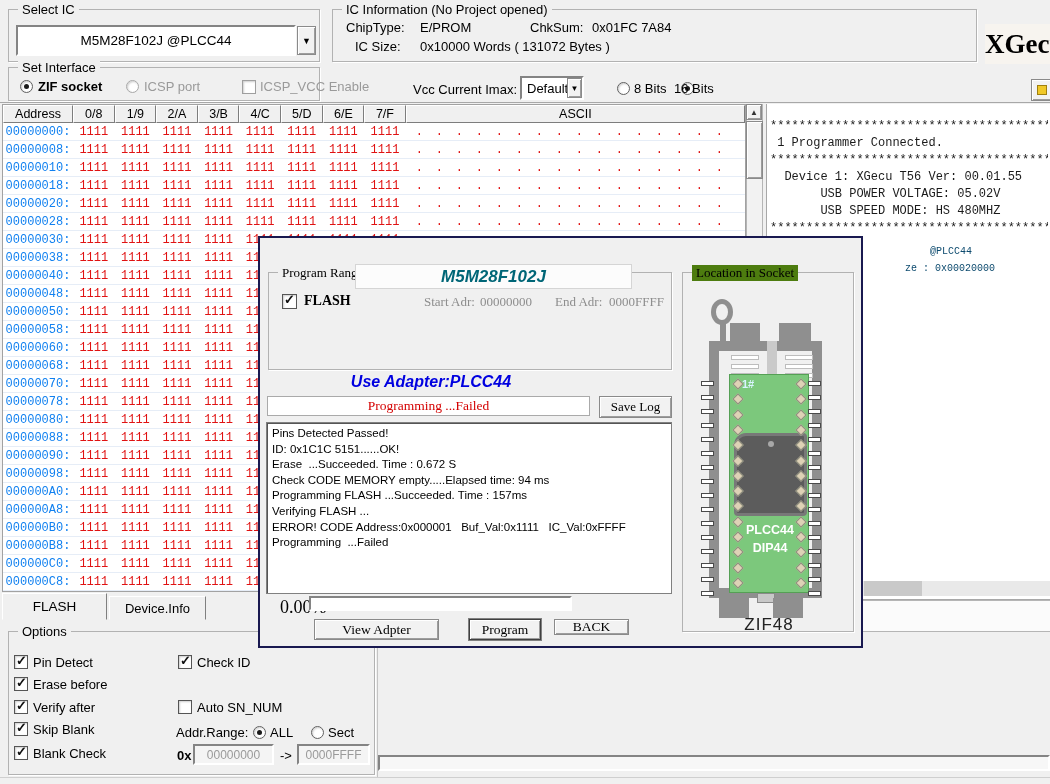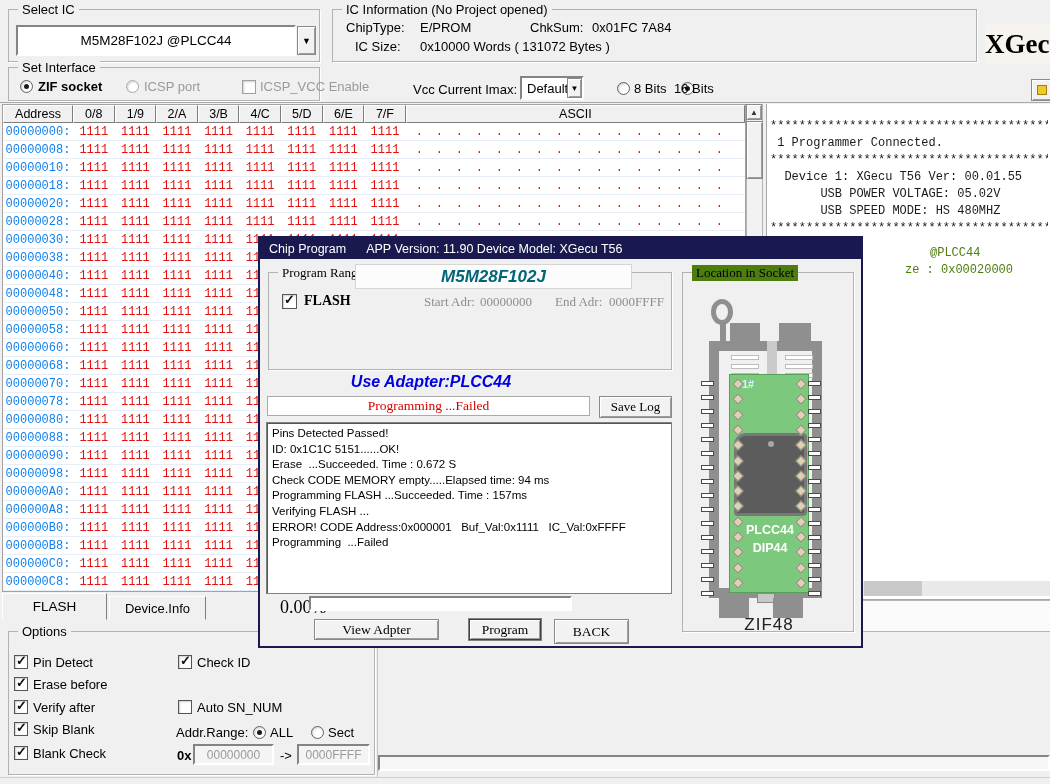--- a/index.html
+++ b/index.html
@@ -35,21 +35,21 @@
 
 .sb-btn{position:absolute;width:16px;height:16px;border:1px solid #8a8a8a;background:#f2f2f2;box-shadow:inset 1px 1px 0 #fff,inset -1px -1px 0 #9d9d9d;display:flex;align-items:center;justify-content:center;font-size:8px;color:#333}
 
 #dialog{position:absolute;left:258px;top:236px;width:605px;height:412px;background:#f0f0f0;border:2px solid #191950;z-index:40}
 #dlg-title{height:21px;background:#191950;color:#fff;display:flex;align-items:center;font-size:12.5px;padding-left:9px}
 #dlglog{position:absolute;left:6px;top:184px;width:406px;height:172px;background:#fff;border:1px solid #808080;box-shadow:inset 1px 1px 0 #555;font-size:11.5px;line-height:15.6px;padding:3px 5px;white-space:pre;overflow:hidden}
 .zslot{position:absolute;background:#fff;border:1px solid #4a4a4a}
 .pinhole{position:absolute;background:#ded2b6;border:1px solid #8d8d7d;transform:rotate(45deg)}
 .slotbar{position:absolute;background:#fff;border:1px solid #bdbdbd;height:5px}
 #logpre{position:absolute;left:770px;top:118px;width:278px;height:112px;font-family:"Liberation Mono",monospace;font-size:12px;line-height:17px;white-space:pre;overflow:hidden;color:#1a1a1a}
-.frag{position:absolute;font-family:"Liberation Mono",monospace;font-size:12px;color:#4d7c0f;white-space:pre}
+.frag{position:absolute;font-family:"Liberation Mono",monospace;font-size:10px;color:#0c4a6e;white-space:pre}
 .tab{position:absolute;background:#f0f0f0;border:1px solid;border-color:#fff #808080 #f0f0f0 #fff;display:flex;align-items:center;justify-content:center;font-size:13.5px}
 </style>
 </head>
 <body>
 
 <div class="group" style="left:8px;top:9px;width:312px;height:53px">
   <span class="glabel">Select IC</span>
 </div>
 <div class="sunken" style="left:16px;top:25px;width:280px;height:31px;display:flex;align-items:center;justify-content:center;font-size:13.5px">
   <span>M5M28F102J  @PLCC44</span>
@@ -488,24 +488,20 @@
 <span class="lbl" style="left:280px;top:748px">-&gt;</span>
 <div class="sunken" style="left:297px;top:744px;width:73px;height:21px;background:#f4f4f4;display:flex;align-items:center;justify-content:center;font-size:12px;color:#9a9a9a">
   <span>0000FFFF</span>
 </div>
 
 <div class="abs" style="left:377px;top:648px;width:1px;height:129px;background:#c4c4c4"></div>
 <div class="sunken" style="left:378px;top:755px;width:672px;height:16px;background:#f7f7f7"></div>
 <div class="abs" style="left:0;top:777px;width:1050px;height:7px;background:#f0f0f0;border-top:1px solid #cfcfcf"></div>
 
 <div id="dialog">
-  <div id="dlg-title">
-    <span>Chip Program</span>
-    <span style="margin-left:20px">APP Version: 11.90 Device Model: XGecu T56</span>
-  </div>
 
   <div class="group" style="left:8px;top:34px;width:404px;height:98px;border-color:#b2b2b2">
     <span class="glabel serif" style="background:#f0f0f0">Program Range</span>
   </div>
   <div class="abs" style="left:95px;top:26px;width:277px;height:25px;background:#fcfcfc;border:1px solid #d5d5d5;display:flex;align-items:center;justify-content:center">
     <span style="font-weight:bold;font-style:italic;font-size:17px;color:#006677">M5M28F102J</span>
   </div>
   <span class="cb checked" style="left:22px;top:56px;width:15px;height:15px"></span>
   <span class="lbl serif" style="left:44px;top:55px;font-weight:bold;font-size:14px">FLASH</span>
   <span class="lbl serif gray-t" style="left:164px;top:56px">Start Adr:</span>
@@ -535,21 +531,21 @@
 
   <span class="lbl serif" style="left:20px;top:359px;font-size:18px">0.00%</span>
   <div class="sunken" style="left:49px;top:358px;width:263px;height:15px"></div>
 
   <div class="btn serif" style="left:54px;top:381px;width:125px;height:21px;font-size:13.5px">
     <span>View Adpter</span>
   </div>
   <div class="btn serif" style="left:209px;top:381px;width:72px;height:21px;font-size:13.5px;border:1px solid #404040;box-shadow:inset 1px 1px 0 #fff,inset -1px -1px 0 #9d9d9d,0 0 0 1px #808080">
     <span>Program</span>
   </div>
-  <div class="btn serif" style="left:294px;top:381px;width:75px;height:25px;font-size:13.5px">
+  <div class="btn serif" style="left:294px;top:381px;width:75px;height:16px;font-size:13.5px">
     <span>BACK</span>
   </div>
 
   <div id="socket" class="group" style="left:422px;top:34px;width:172px;height:360px">
     <span class="glabel serif" style="background:#4d7c0f">Location in Socket</span>
 
     <div class="abs" style="left:28px;top:26px;width:22px;height:26px;border:5px solid #8f8f8f;border-radius:50%"></div>
     <div class="abs" style="left:37px;top:50px;width:6px;height:19px;background:#8f8f8f"></div>
 
     <div class="abs" style="left:47px;top:50px;width:30px;height:18px;background:#8f8f8f"></div>

